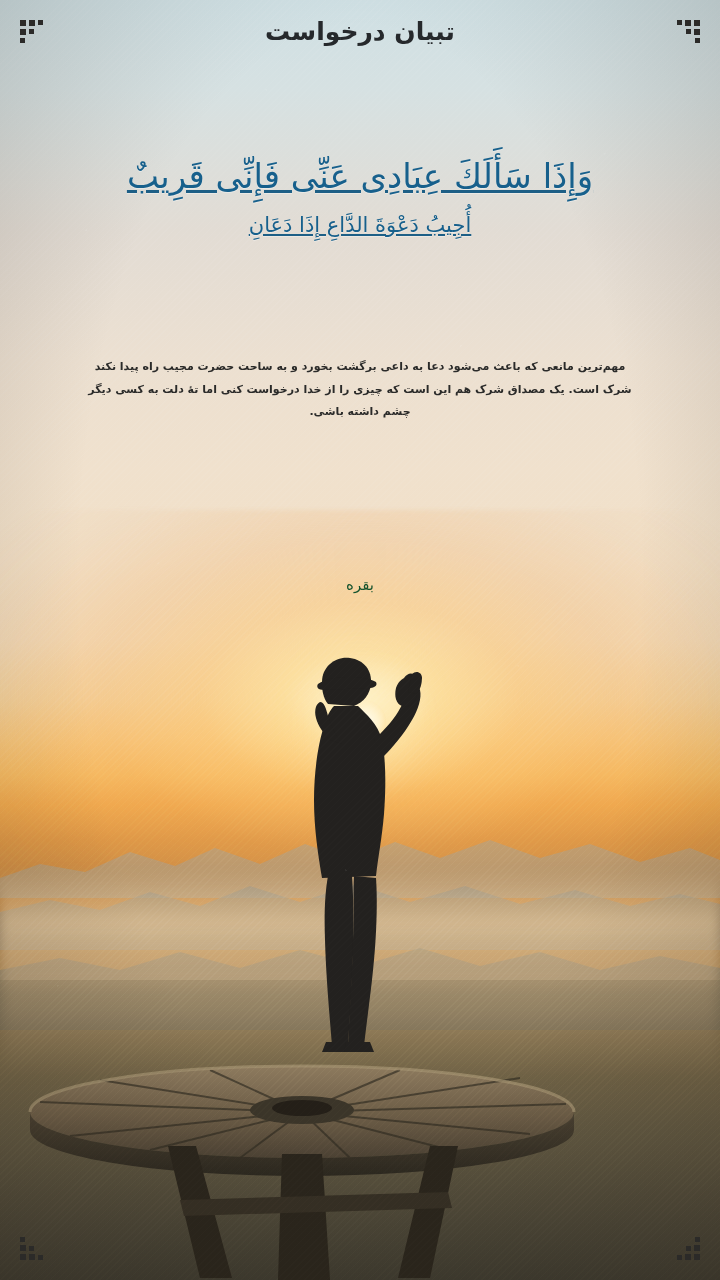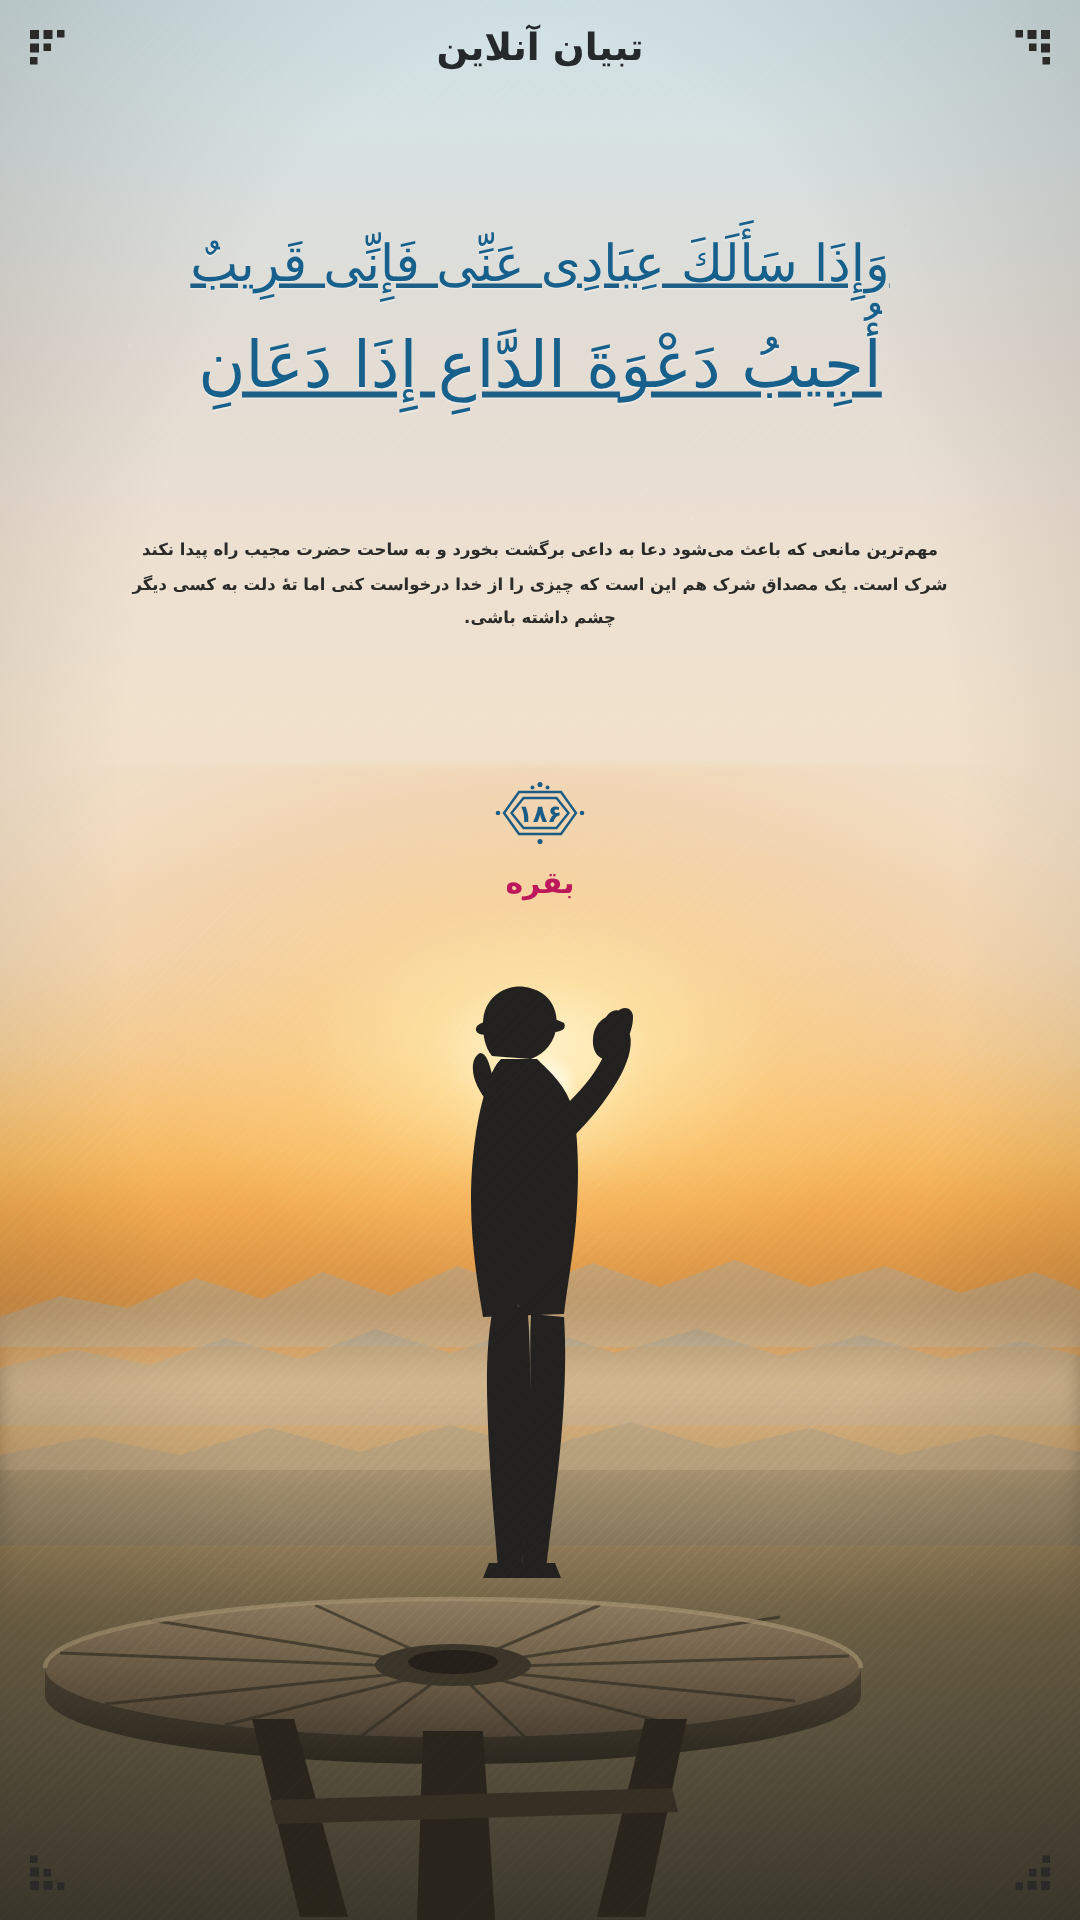--- a/index.html
+++ b/index.html
@@ -211,21 +211,21 @@
   }
   .ayah-line {
     font-family: "DejaVu Sans", sans-serif;
     font-size: 34px;
     line-height: 1.75;
     font-weight: normal;
     letter-spacing: 1px;
     color: #17608c;
     text-shadow: 0 1px 0 rgba(255,255,255,0.35);
   }
-  .ayah-line.l2 { font-size: 43px; }
+  .ayah-line.l2 { font-size: 21px; }
 
   
   .note {
     position: absolute;
     left: 86px; right: 86px;
     top: 356px;
     text-align: center;
     direction: rtl;
     color: #2a2a29;
     font-family: "DejaVu Sans", sans-serif;
@@ -253,23 +253,23 @@
     color: #1a5c86;
     font-weight: bold;
     direction: rtl;
   }
   .surah {
     position: absolute;
     left: 50%;
     top: 576px;
     transform: translateX(-50%);
     font-family: "DejaVu Sans", sans-serif;
-    font-size: 20px;
-    font-weight: bold;
-    color: #be185d;
+    font-size: 15px;
+    font-weight: normal;
+    color: #14532d;
     direction: rtl;
   }
 </style>
 </head>
 <body>
 
 <div class="poster">
 
   <div class="sky"></div>
   <div class="glow"></div>
@@ -426,43 +426,26 @@
           <rect x="15" y="24" width="6" height="6"></rect>
         <rect x="24" y="15" width="6" height="6"></rect>
           <rect x="7" y="25" width="5" height="5"></rect>
         <rect x="25" y="7" width="5" height="5"></rect>
           <rect x="16" y="16" width="5" height="5"></rect>
       </g>
     </svg>
   </div>
 
   <div class="brand">
-    <div class="brand-ar">تبیان آنلاین</div>
+    <div class="brand-ar">تبیان درخواست</div>
   </div>
 
   <div class="ayah">
     <div class="ayah-line l1">وَإِذَا سَأَلَكَ عِبَادِی عَنِّی فَإِنِّی قَرِیبٌ</div>
     <div class="ayah-line l2">أُجِیبُ دَعْوَةَ الدَّاعِ إِذَا دَعَانِ</div>
   </div>
 
   <div class="note">مهم‌ترین مانعی که باعث می‌شود دعا به داعی برگشت بخورد و به ساحت حضرت مجیب راه پیدا نکند شرک است. یک مصداق شرک هم این است که چیزی را از خدا درخواست کنی اما تهٔ دلت به کسی دیگر چشم داشته باشی.</div>
 
-  <div class="medallion">
-    <svg viewBox="0 0 72 56" width="72" height="56">
-      <g fill="none" stroke="#1a5c86" stroke-width="1.6">
-        <path d="M12,28 L22,14 L50,14 L60,28 L50,42 L22,42 Z"></path>
-        <path d="M17,28 L25,18 L47,18 L55,28 L47,38 L25,38 Z"></path>
-      </g>
-      <g fill="#1a5c86">
-        <circle cx="36" cy="9" r="1.7"></circle>
-        <circle cx="31" cy="11" r="1.3"></circle>
-        <circle cx="41" cy="11" r="1.3"></circle>
-        <circle cx="36" cy="47" r="1.7"></circle>
-        <circle cx="8" cy="28" r="1.5"></circle>
-        <circle cx="64" cy="28" r="1.5"></circle>
-      </g>
-    </svg>
-    <div class="medallion-num">۱۸۶</div>
-  </div>
 
   <div class="surah">بقره</div>
 
 </div>
 
 </body></html>

